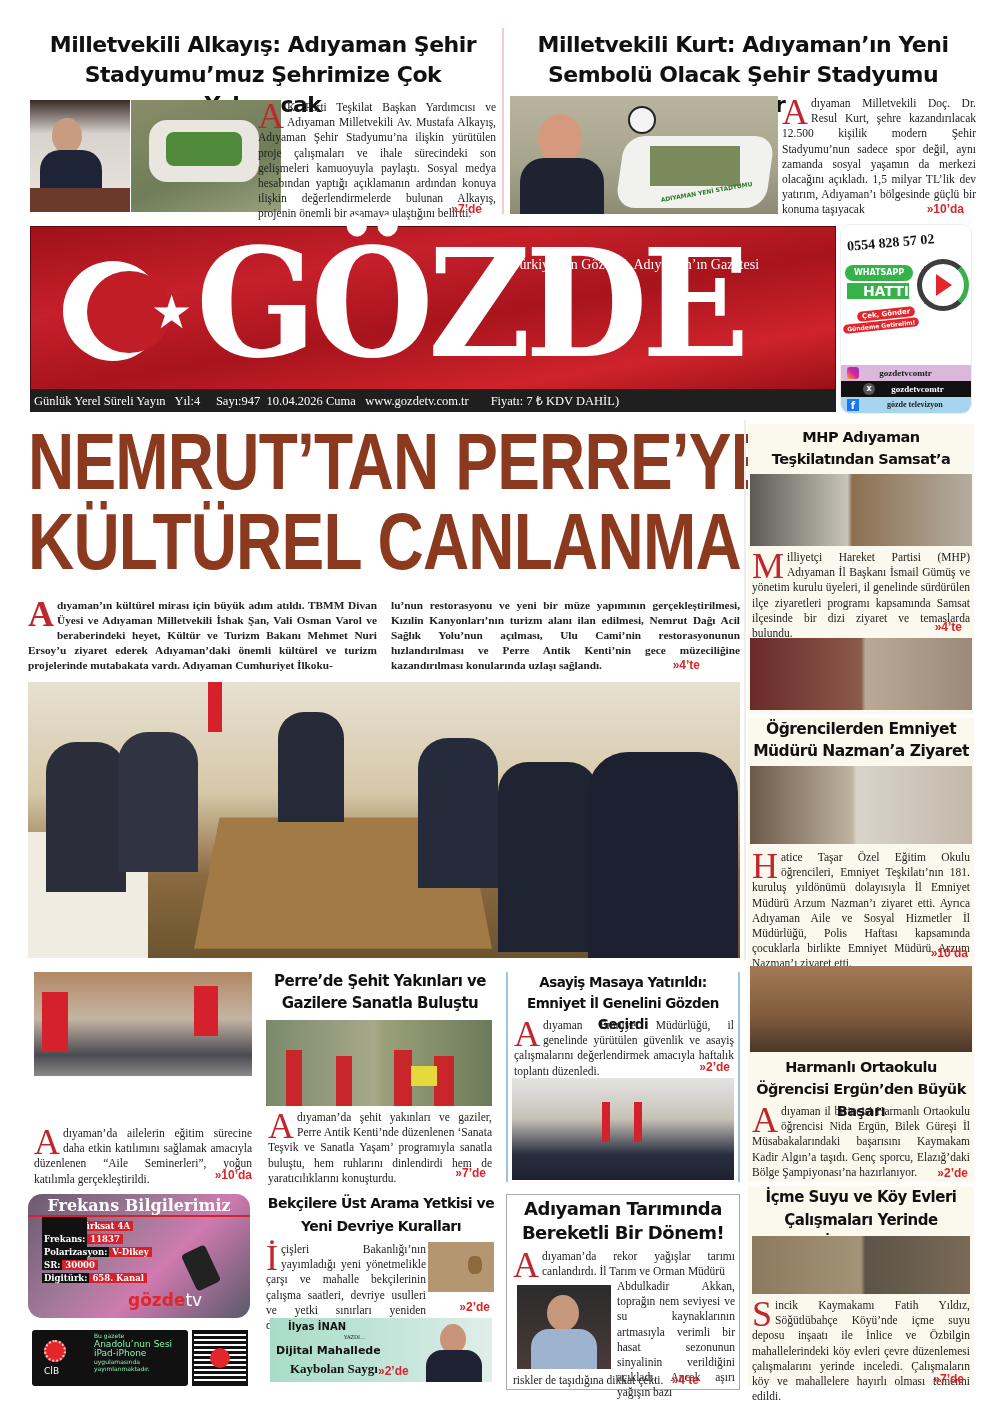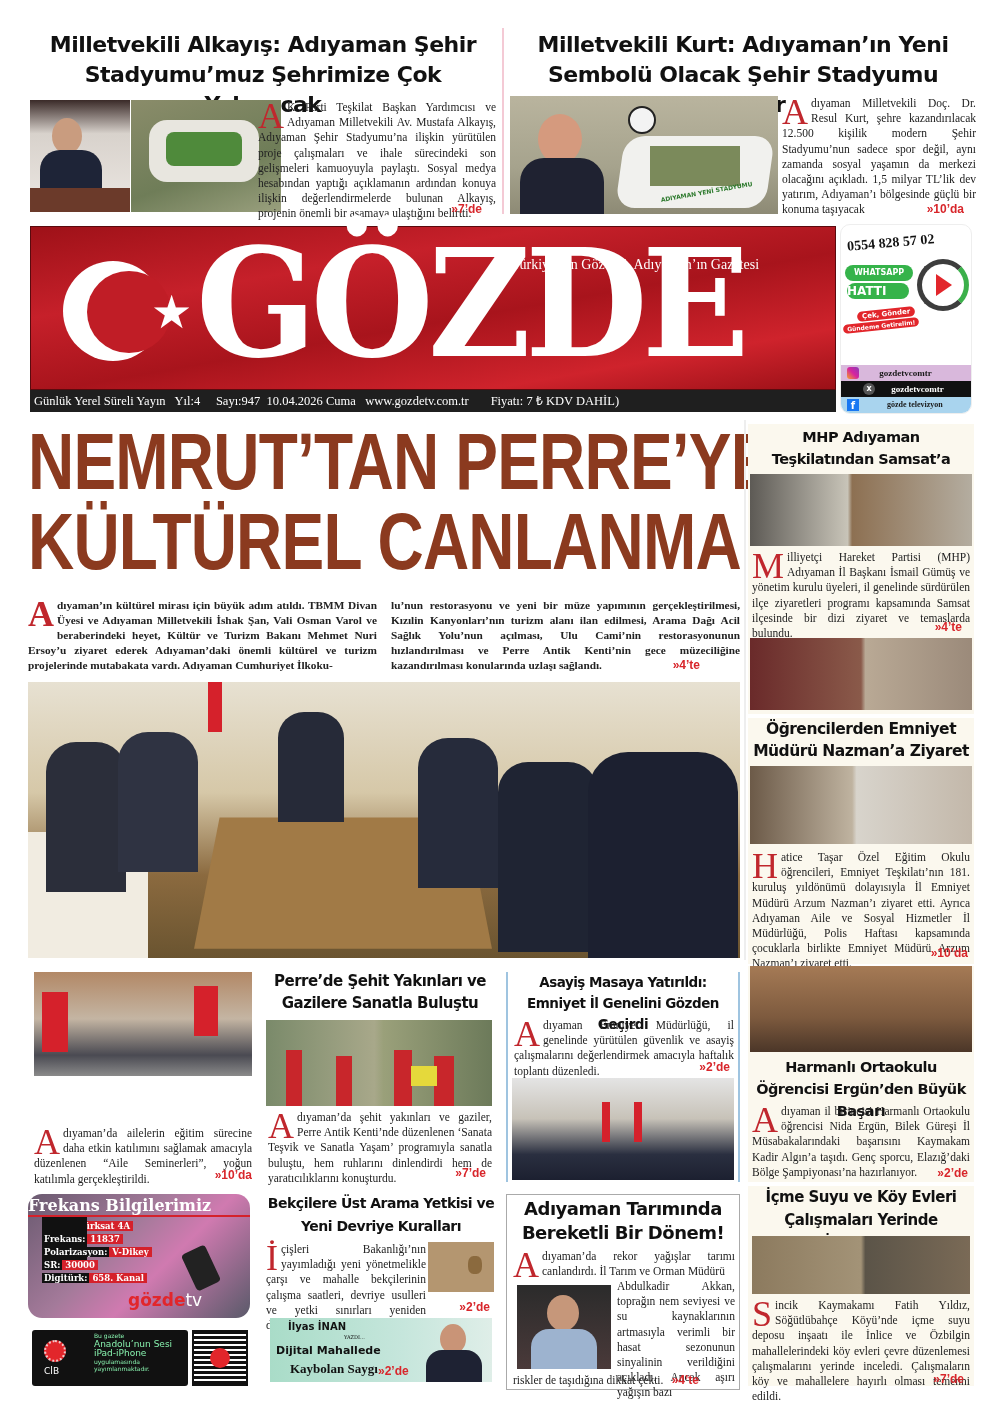--- a/index.html
+++ b/index.html
@@ -66,21 +66,21 @@
     <span>Sayı:947</span>&nbsp;
     <span>10.04.2026 Cuma</span>&nbsp;&nbsp;
     <span>www.gozdetv.com.tr</span>&nbsp;&nbsp;&nbsp;&nbsp;&nbsp;&nbsp;
     <span>Fiyatı: 7 ₺ KDV DAHİL)</span>
   </div>
 </div>
 
 <div class="abs" style="left:840px;top:224px;width:132px;height:190px;border-radius:10px;background:#ffffff;border:1px solid #eee;overflow:hidden;">
   <div style="position:absolute;left:6px;top:10px;font-family:'Liberation Serif',serif;font-weight:bold;font-size:14px;color:#111;transform:rotate(-5deg);">0554 828 57 02</div>
   <div style="position:absolute;left:4px;top:40px;width:68px;height:16px;border-radius:8px;background:#35b34a;color:#fff;font-family:'DejaVu Sans',sans-serif;font-weight:bold;font-size:8px;text-align:center;line-height:16px;">WHATSAPP</div>
-  <div style="position:absolute;left:6px;top:58px;width:62px;height:16px;border-radius:8px;background:#35b34a;color:#fff;font-family:'DejaVu Sans',sans-serif;font-weight:bold;font-size:12px;text-align:left;line-height:16px;">HATTI</div>
+  <div style="position:absolute;left:6px;top:58px;width:62px;height:16px;border-radius:0;background:#35b34a;color:#fff;font-family:'DejaVu Sans',sans-serif;font-weight:bold;font-size:14px;text-align:right;line-height:16px;">HATTI</div>
   <div style="position:absolute;left:76px;top:34px;width:52px;height:52px;border-radius:50%;border:5px solid #3d3d3d;border-right-color:#3bb04a;">
     <div style="position:absolute;left:14px;top:10px;width:0;height:0;border-top:11px solid transparent;border-bottom:11px solid transparent;border-left:16px solid #e2262b;"></div>
   </div>
   <div style="position:absolute;left:16px;top:84px;padding:1px 5px;border-radius:7px;background:#e2262b;color:#fff;font-family:'DejaVu Sans',sans-serif;font-weight:bold;font-size:7px;transform:rotate(-6deg);">Çek, Gönder</div>
   <div style="position:absolute;left:2px;top:96px;padding:1px 4px;border-radius:7px;background:#e2262b;color:#fff;font-family:'DejaVu Sans',sans-serif;font-weight:bold;font-size:6px;transform:rotate(-6deg);">Gündeme Getirelim!</div>
   <div style="position:absolute;left:0;top:140px;width:132px;height:16px;background:#d9b8dc;font-family:'Liberation Serif',serif;font-size:9px;font-weight:bold;line-height:16px;">
     <span style="display:inline-block;width:12px;height:12px;margin:2px 4px 0 6px;vertical-align:top;border-radius:3px;background:linear-gradient(45deg,#f5a623,#d6249f,#8a3ab9);"></span>
     <span style="margin-left:14px;">gozdetvcomtr</span>
   </div>
   <div style="position:absolute;left:0;top:156px;width:132px;height:16px;background:#111;color:#fff;font-family:'Liberation Serif',serif;font-size:9px;font-weight:bold;line-height:16px;">
@@ -96,21 +96,21 @@
 <div class="abs" style="left:28px;top:422px;width:712px;height:540px;">
   <div style="font-family:'Liberation Sans',sans-serif;font-weight:bold;color:#8b3a1f;font-size:80px;line-height:80px;letter-spacing:-1px;transform:scaleX(0.8);transform-origin:left;white-space:nowrap;">
     <div>NEMRUT’TAN PERRE’YE:</div>
     <div>KÜLTÜREL CANLANMA</div>
   </div>
   <div style="position:absolute;left:0;top:176px;width:712px;display:flex;gap:14px;">
     <div class="body" style="width:349px;font-weight:bold;font-size:11.3px;">
       <span class="drop">A</span><span>dıyaman’ın kültürel mirası için büyük adım atıldı. TBMM Divan Üyesi ve Adıyaman Milletvekili İshak Şan, Vali Osman Varol ve beraberindeki heyet, Kültür ve Turizm Bakanı Mehmet Nuri Ersoy’u ziyaret ederek Adıyaman’daki önemli kültürel ve turizm projelerinde mutabakata vardı. Adıyaman Cumhuriyet İlkoku-</span>
     </div>
     <div class="body" style="width:349px;font-weight:bold;font-size:11.3px;">
-      <span>lu’nun restorasyonu ve yeni bir müze yapımının gerçekleştirilmesi, Kızılin Kanyonları’nın turizm alanı ilan edilmesi, Arama Dağı Acil Sağlık Yolu’nun açılması, Ulu Cami’nin restorasyonunun hızlandırılması ve Perre Antik Kenti’nin gece müzeciliğine kazandırılması konularında uzlaşı sağlandı.</span>
+      <span>lu’nun restorasyonu ve yeni bir müze yapımının gerçekleştirilmesi, Kızılin Kanyonları’nın turizm alanı ilan edilmesi, Nemrut Dağı Acil Sağlık Yolu’nun açılması, Ulu Cami’nin restorasyonunun hızlandırılması ve Perre Antik Kenti’nin gece müzeciliğine kazandırılması konularında uzlaşı sağlandı.</span>
       <span class="more" style="margin-right:40px;">»4’te</span>
     </div>
   </div>
   <div class="photo" style="left:0;top:260px;width:712px;height:276px;background:linear-gradient(180deg,#e7e1d2 0%,#d6c8a8 40%,#8b6a3f 70%,#6a5430 100%);">
     <div style="position:absolute;left:180px;top:120px;width:270px;height:150px;background:#a17a46;transform:perspective(400px) rotateX(30deg);"></div>
     <div style="position:absolute;left:0;top:150px;width:120px;height:126px;background:#f1ece1;"></div>
     <div style="position:absolute;left:18px;top:60px;width:80px;height:150px;border-radius:30px 30px 0 0;background:#2b2e3a;"></div>
     <div style="position:absolute;left:90px;top:50px;width:80px;height:140px;border-radius:30px 30px 0 0;background:#2f3342;"></div>
     <div style="position:absolute;left:250px;top:30px;width:66px;height:110px;border-radius:26px 26px 0 0;background:#262a38;"></div>
     <div style="position:absolute;left:390px;top:56px;width:80px;height:150px;border-radius:30px 30px 0 0;background:#262b3b;"></div>
@@ -191,21 +191,21 @@
     <span class="drop">A</span><span>dıyaman Emniyet Müdürlüğü, il genelinde yürütülen güvenlik ve asayiş çalışmalarını değerlendirmek amacıyla haftalık toplantı düzenledi.</span>
   </div>
   <span class="more abs" style="right:8px;top:88px;">»2’de</span>
   <div class="photo" style="left:4px;top:106px;width:222px;height:102px;background:linear-gradient(180deg,#e4e4e4 0%,#c7c2b8 40%,#2a2f40 75%,#1c2030 100%);">
     <div style="position:absolute;left:90px;top:24px;width:8px;height:40px;background:#d5212b;"></div>
     <div style="position:absolute;left:122px;top:24px;width:8px;height:40px;background:#d5212b;"></div>
   </div>
 </div>
 
 <div class="abs" style="left:28px;top:1194px;width:222px;height:124px;border-radius:14px;overflow:hidden;background:linear-gradient(135deg,#6a5a70 0%,#a47a9a 40%,#d07ab0 60%,#5a5a6a 100%);">
-  <div style="position:absolute;left:0;top:2px;width:222px;text-align:left;font-family:'DejaVu Serif',serif;font-weight:bold;font-size:16px;color:#fff;border-bottom:2px solid #d5212b;">Frekans Bilgilerimiz</div>
+  <div style="position:absolute;left:0;top:2px;width:222px;text-align:center;font-family:'DejaVu Serif',serif;font-weight:bold;font-size:16px;color:#fff;border-bottom:2px solid #d5212b;">Frekans Bilgilerimiz</div>
   <div style="position:absolute;left:14px;top:26px;font-family:'DejaVu Serif',serif;font-size:8.5px;font-weight:bold;line-height:13px;">
     <div><span style="background:#111;color:#fff;padding:0 2px;">Perre:</span><span style="background:#d5212b;color:#fff;padding:0 3px;">Türksat 4A</span></div>
     <div><span style="background:#111;color:#fff;padding:17px 2px;">Frekans:</span><span style="background:#d5212b;color:#fff;padding:0 3px;">11837</span></div>
     <div><span style="background:#111;color:#fff;padding:0 2px;">Polarizasyon:</span><span style="background:#d5212b;color:#fff;padding:0 3px;">V-Dikey</span></div>
     <div><span style="background:#111;color:#fff;padding:0 2px;">SR:</span><span style="background:#d5212b;color:#fff;padding:0 3px;">30000</span></div>
     <div><span style="background:#111;color:#fff;padding:0 2px;">Digitürk:</span><span style="background:#d5212b;color:#fff;padding:0 3px;">658. Kanal</span></div>
   </div>
   <div style="position:absolute;left:160px;top:54px;width:26px;height:40px;border-radius:4px;background:#222;transform:rotate(-25deg);"></div>
   <div style="position:absolute;left:100px;top:96px;font-family:'DejaVu Sans',sans-serif;font-weight:bold;font-size:17px;color:#e2262b;">
     <span>gözde</span><span style="color:#fff;font-weight:normal;">tv</span>

